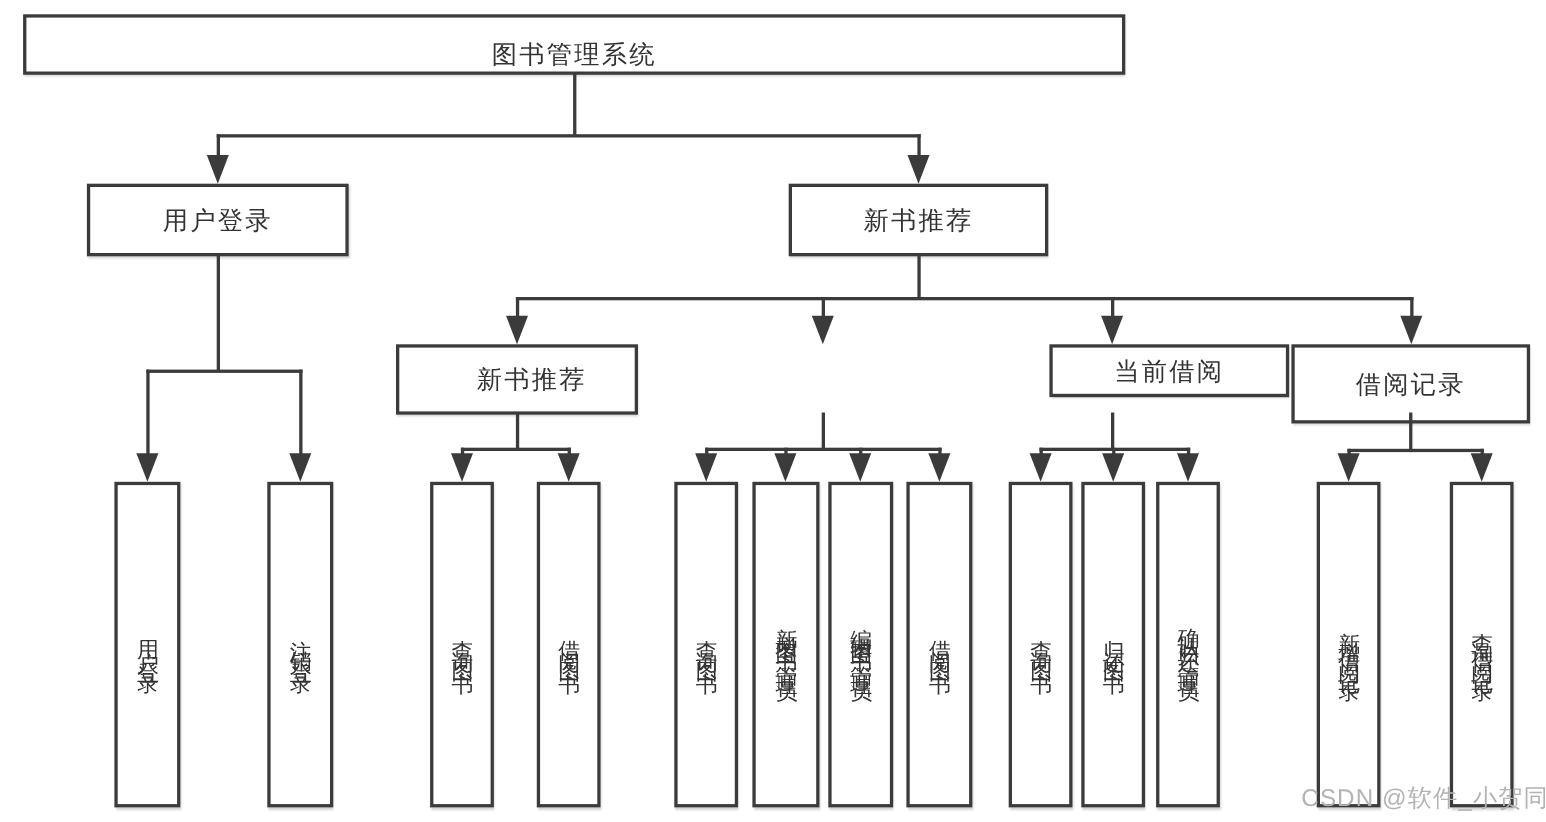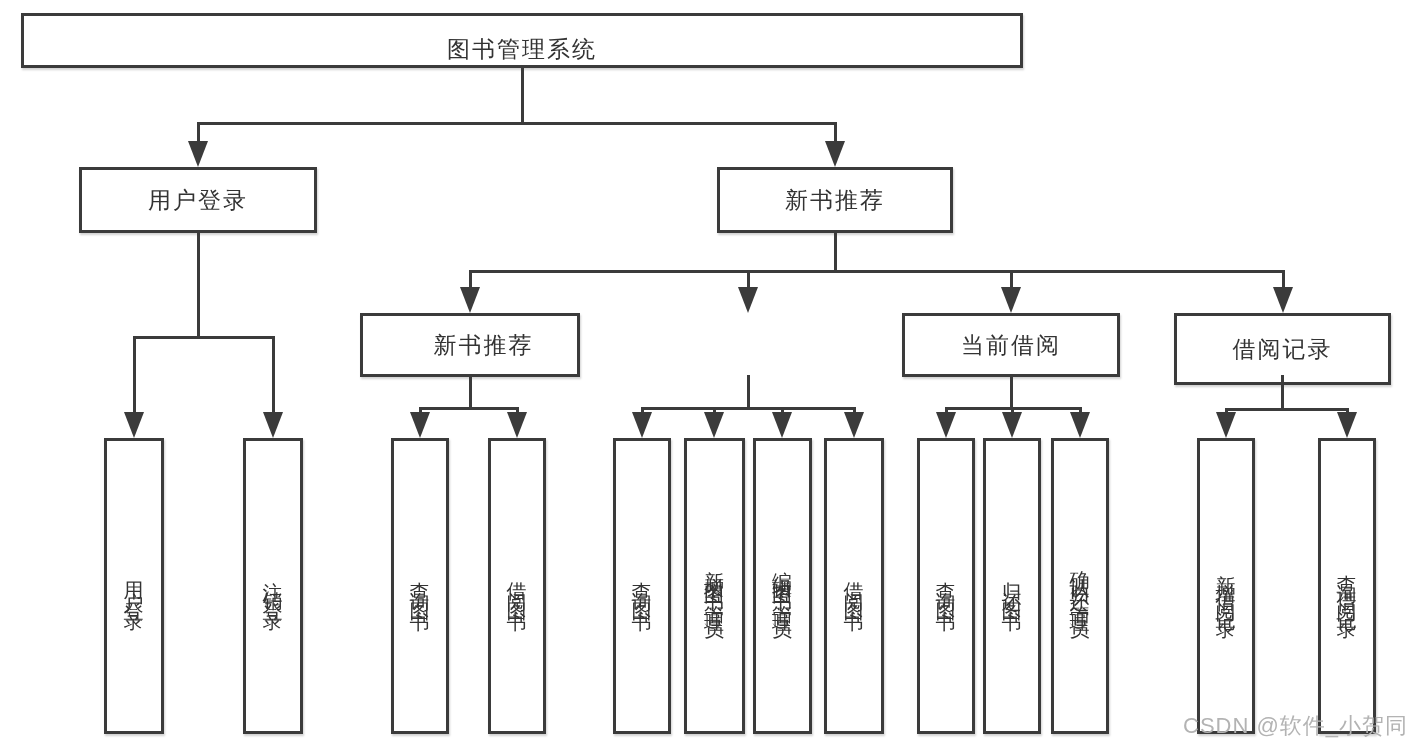--- a/index.html
+++ b/index.html
@@ -91,21 +91,21 @@
   <div class="vl" style="left:746.5px; top:270px; height:19px;"></div>
   <div class="ah" style="left:738px; top:287px;"></div>
   <div class="vl" style="left:1009.5px; top:270px; height:19px;"></div>
   <div class="ah" style="left:1001px; top:287px;"></div>
   <div class="vl" style="left:1281.5px; top:270px; height:19px;"></div>
   <div class="ah" style="left:1273px; top:287px;"></div>
 
   <div class="box" style="left:360px; top:313px; width:220px; height:64px;padding-left:27px;">
     <span class="hlabel">新书推荐</span>
   </div>
-  <div class="box" style="left:902px; top:313px; width:218px; height:64px;">
+  <div class="box" style="left:954px; top:313px; width:218px; height:48px;">
     <span class="hlabel">当前借阅</span>
   </div>
   <div class="box" style="left:1174px; top:313px; width:217px; height:72px;">
     <span class="hlabel">借阅记录</span>
   </div>
 
   <div class="vl" style="left:468.5px; top:375px; height:34px;"></div>
   <div class="hl" style="left:418.5px; top:407px; width:100px;"></div>
   <div class="vl" style="left:418.5px; top:407px; height:8px;"></div>
   <div class="ah" style="left:410px; top:412px;"></div>

